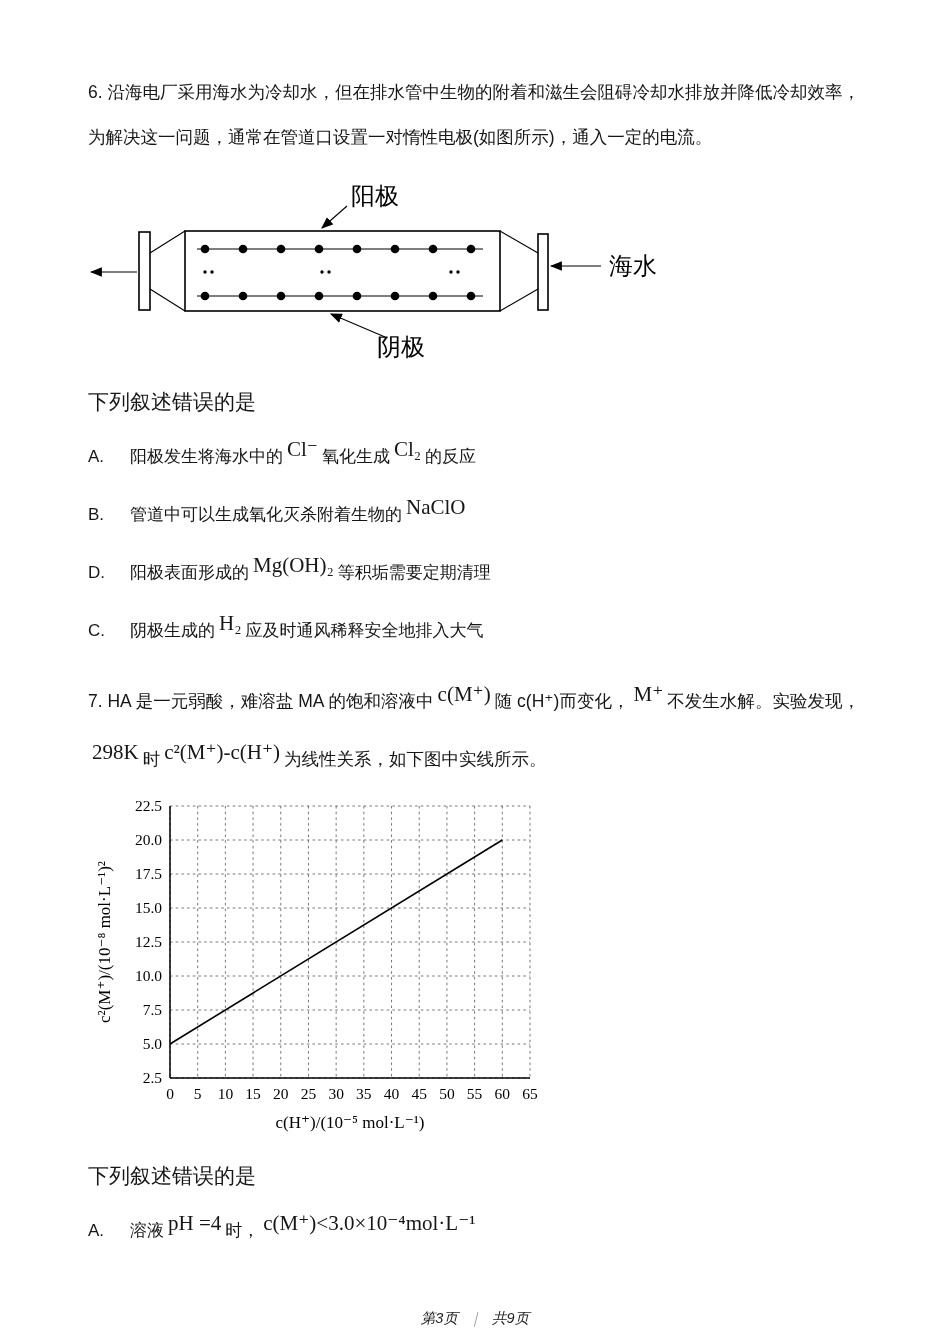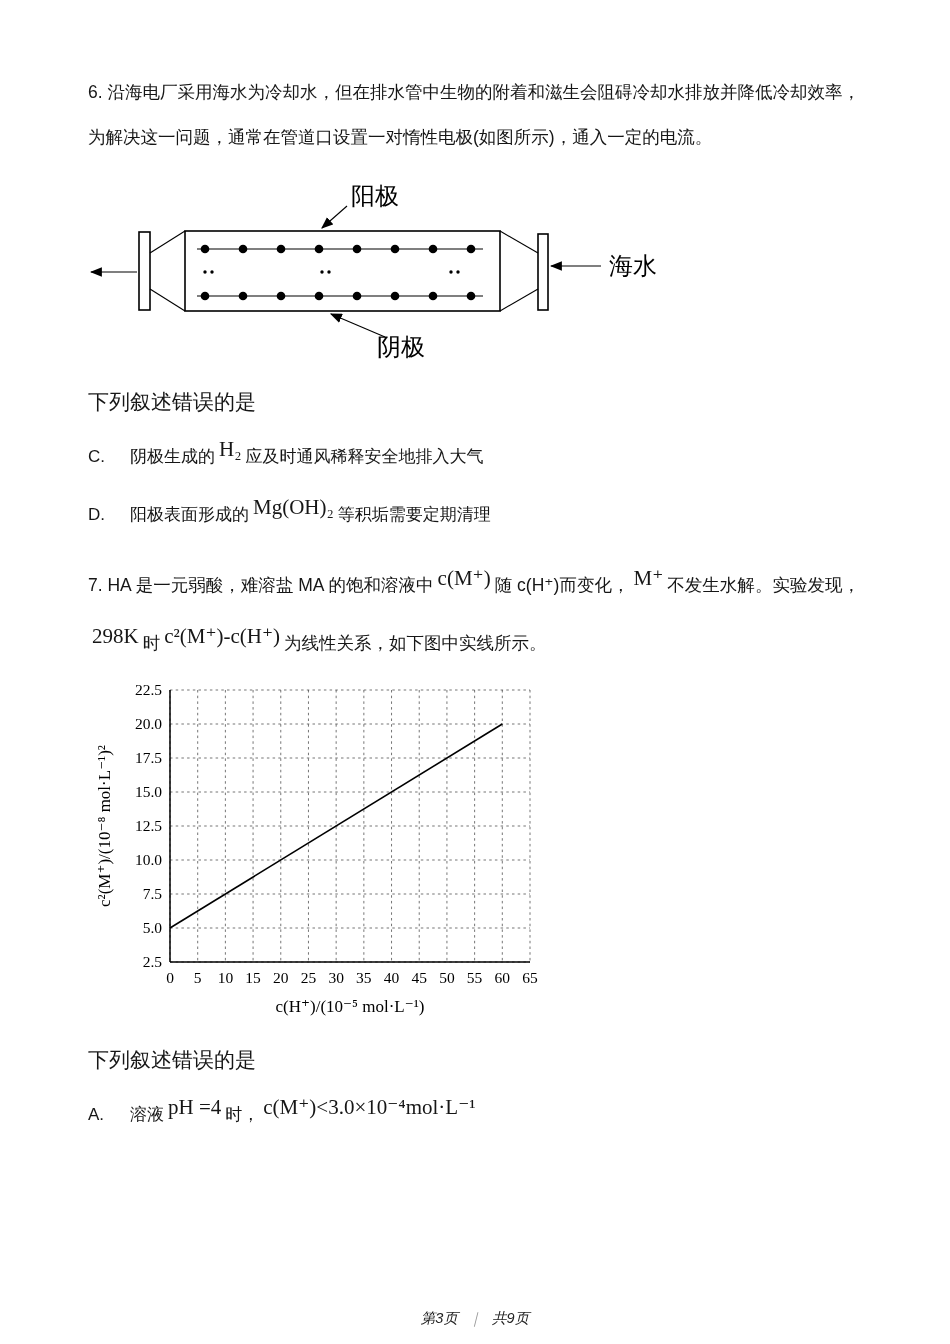--- a/index.html
+++ b/index.html
@@ -100,24 +100,30 @@
 
         <line class="thin" x1="300" y1="160" x2="246" y2="137" marker-end="url(#arr)"></line>
         <text class="dlabel" x="316" y="178" text-anchor="middle">阴极</text>
       </svg>
     </div>
 
     <p class="stem">下列叙述错误的是</p>
 
     <div>
       <div class="option">
-        <span class="opt-label">C.</span><span><span class="cn">阴极生成的</span><span class="formula">H₂</span><span class="cn">应及时通风稀释安全地排入大气</span></span>
+        <span class="opt-label">A.</span><span><span class="cn">阳极发生将海水中的</span><span class="formula">Cl⁻</span><span class="cn">氧化生成</span><span class="formula">Cl₂</span><span class="cn">的反应</span></span>
+      </div>
+      <div class="option">
+        <span class="opt-label">B.</span><span><span class="cn">管道中可以生成氧化灭杀附着生物的</span><span class="formula">NaClO</span></span>
       </div>
       <div class="option">
         <span class="opt-label">D.</span><span><span class="cn">阳极表面形成的</span><span class="formula">Mg(OH)₂</span><span class="cn">等积垢需要定期清理</span></span>
+      </div>
+      <div class="option">
+        <span class="opt-label">C.</span><span><span class="cn">阴极生成的</span><span class="formula">H₂</span><span class="cn">应及时通风稀释安全地排入大气</span></span>
       </div>
     </div>
 
     <p class="para q7-intro"><span class="cn">7. HA 是一元弱酸，难溶盐 MA 的饱和溶液中</span><span class="formula">c(M⁺)</span><span class="cn">随 c(H⁺)而变化，</span><span class="formula">M⁺</span><span class="cn">不发生水解。实验发现，</span><span class="formula">298K</span><span class="cn">时</span><span class="formula">c²(M⁺)-c(H⁺)</span><span class="cn">为线性关系，如下图中实线所示。</span></p>
 
     <div class="chart-wrap">
       <svg id="chart-svg" width="470" height="344">
           <line x1="80" y1="14" x2="80" y2="286" stroke="#3a3a3a" stroke-width="0.7" stroke-dasharray="2.5 3.2"></line>
           <text x="80" y="307" text-anchor="middle" class="tick">0</text>
           <line x1="107.6923076923077" y1="14" x2="107.6923076923077" y2="286" stroke="#3a3a3a" stroke-width="0.7" stroke-dasharray="2.5 3.2"></line>

